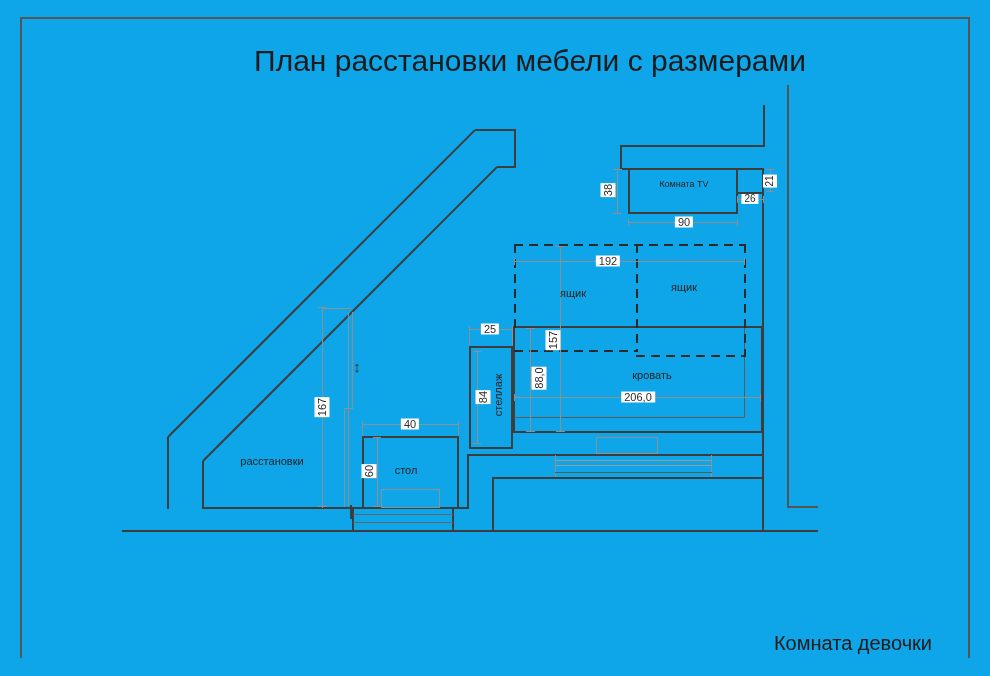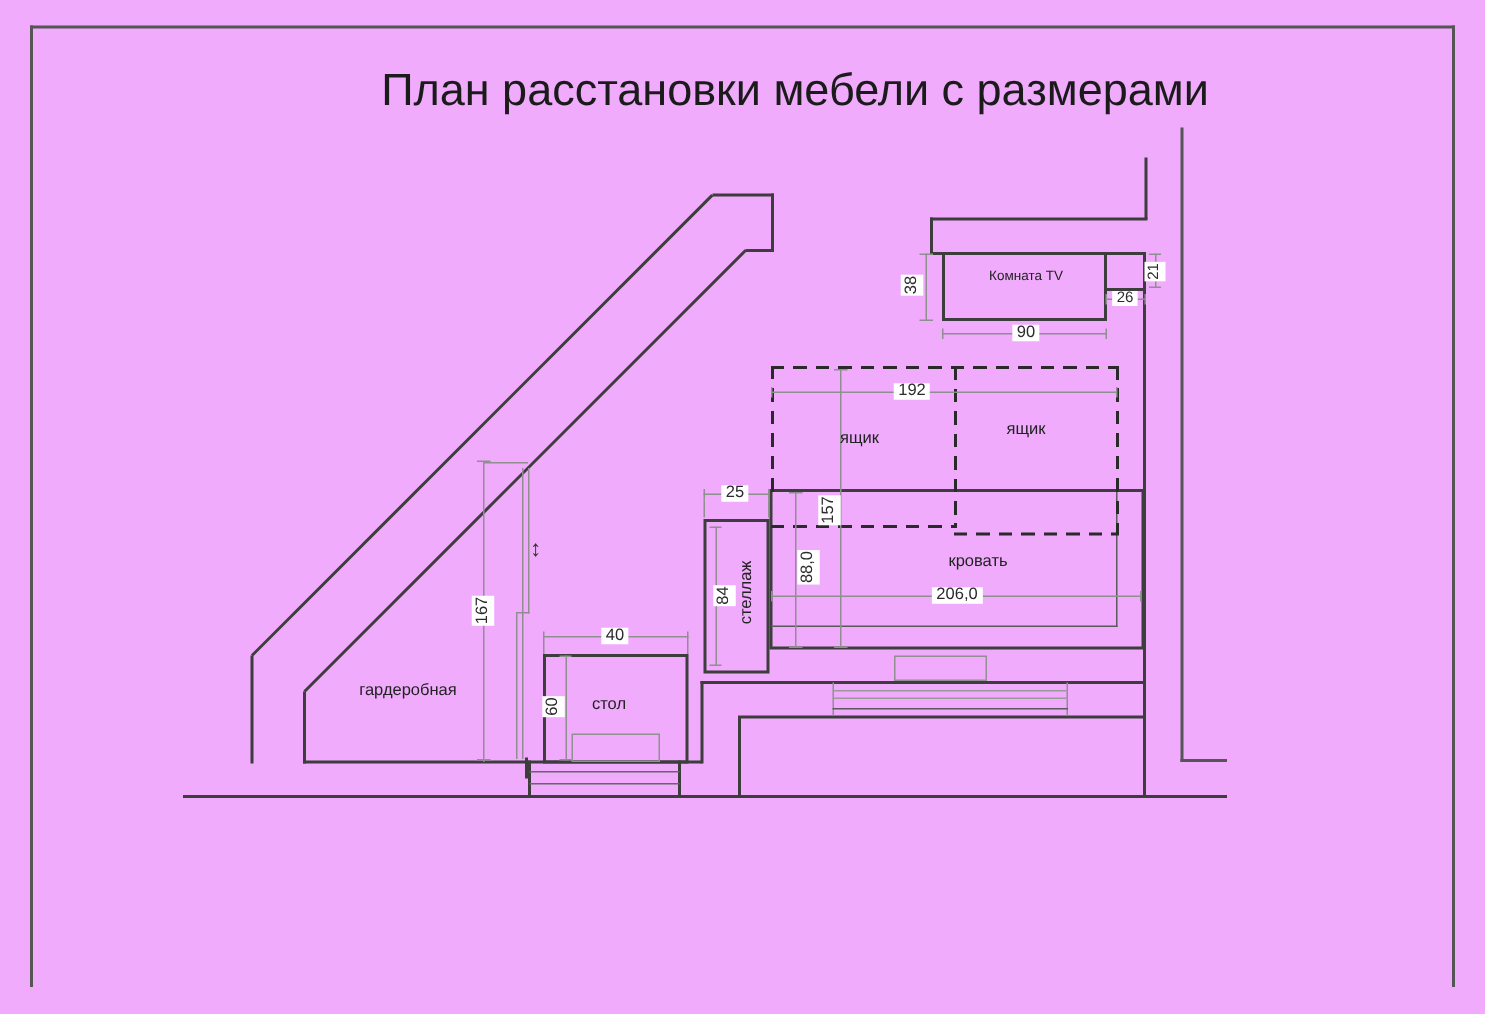--- a/index.html
+++ b/index.html
@@ -1,16 +1,16 @@
 <!DOCTYPE html>
 <html><head>
 <meta charset="utf-8">
 <style>
   html,body { margin:0; padding:0; background:#fff; }
-  .sheet { position:relative; width:990px; height:676px; background:#f0abfc;
+  .sheet { position:relative; width:990px; height:676px; background:#0ea5e9;
            font-family:"Liberation Sans", sans-serif; overflow:hidden; }
   .ln   { position:absolute; background:#3d3d3d; }
   .bd   { position:absolute; background:#555; }
   .thin { position:absolute; background:#8f8f8f; }
   .box  { position:absolute; border:2px solid #3d3d3d; box-sizing:border-box; background:transparent; }
   .tbox { position:absolute; border:1px solid #909090; box-sizing:border-box; }
   .dashH { position:absolute; height:2px; background:repeating-linear-gradient(90deg,#2a2a2a 0 9px,transparent 9px 15px); }
   .dashV { position:absolute; width:2px; background:repeating-linear-gradient(180deg,#2a2a2a 0 9px,transparent 9px 15px); }
   .diag { position:absolute; height:2px; background:#3d3d3d; transform-origin:0 50%; transform:rotate(-45deg); }
   .lbl  { position:absolute; color:#222; font-size:11px; white-space:nowrap;
@@ -26,20 +26,21 @@
   .caption { position:absolute; left:768px; top:632px; width:170px; text-align:center;
              font-size:20px; color:#1b1b1b; }
   .arrow { position:absolute; color:#333; font-size:15px; transform:translate(-50%,-50%); line-height:1; }
 </style>
 </head>
 <body>
 
 <div class="sheet">
 
   <div class="title">План расстановки мебели с размерами</div>
+  <div class="caption">Комната девочки</div>
 
   <div class="bd" style="left:20px;top:17px;width:950px;height:2px"></div>
   <div class="bd" style="left:20px;top:17px;width:2px;height:641px"></div>
   <div class="bd" style="left:968px;top:17px;width:2px;height:641px"></div>
 
   <div class="diag" style="left:168px;top:436px;width:434px"></div>
   <div class="diag" style="left:203px;top:460px;width:416px"></div>
   <div class="ln" style="left:475px;top:129px;width:41px;height:2px"></div>
   <div class="ln" style="left:514px;top:129px;width:2px;height:39px"></div>
   <div class="ln" style="left:497px;top:166px;width:19px;height:2px"></div>
@@ -164,20 +165,20 @@
   <div class="thin" style="left:737px;top:199px;width:27px;height:1px"></div>
   <div class="thin" style="left:737px;top:196px;width:1px;height:7px"></div>
   <div class="thin" style="left:763px;top:196px;width:1px;height:7px"></div>
   <div class="dlbl" style="left:750px;top:199px;font-size:10px">26</div>
 
   <div class="thin" style="left:770px;top:169px;width:1px;height:23px"></div>
   <div class="thin" style="left:766px;top:169px;width:8px;height:1px"></div>
   <div class="thin" style="left:766px;top:191px;width:8px;height:1px"></div>
   <div class="dlblr" style="left:770px;top:181px;font-size:10px">21</div>
 
-  <div class="lbl" style="left:272px;top:461px">гардеробная</div>
+  <div class="lbl" style="left:272px;top:461px">расстановки</div>
   <div class="lbl" style="left:406px;top:470px">стол</div>
   <div class="lbl" style="left:652px;top:375px">кровать</div>
   <div class="lbl" style="left:573px;top:293px">ящик</div>
   <div class="lbl" style="left:684px;top:287px">ящик</div>
   <div class="lbl" style="left:684px;top:184px;font-size:9px">Комната TV</div>
 
 </div>
 
 </body></html>

